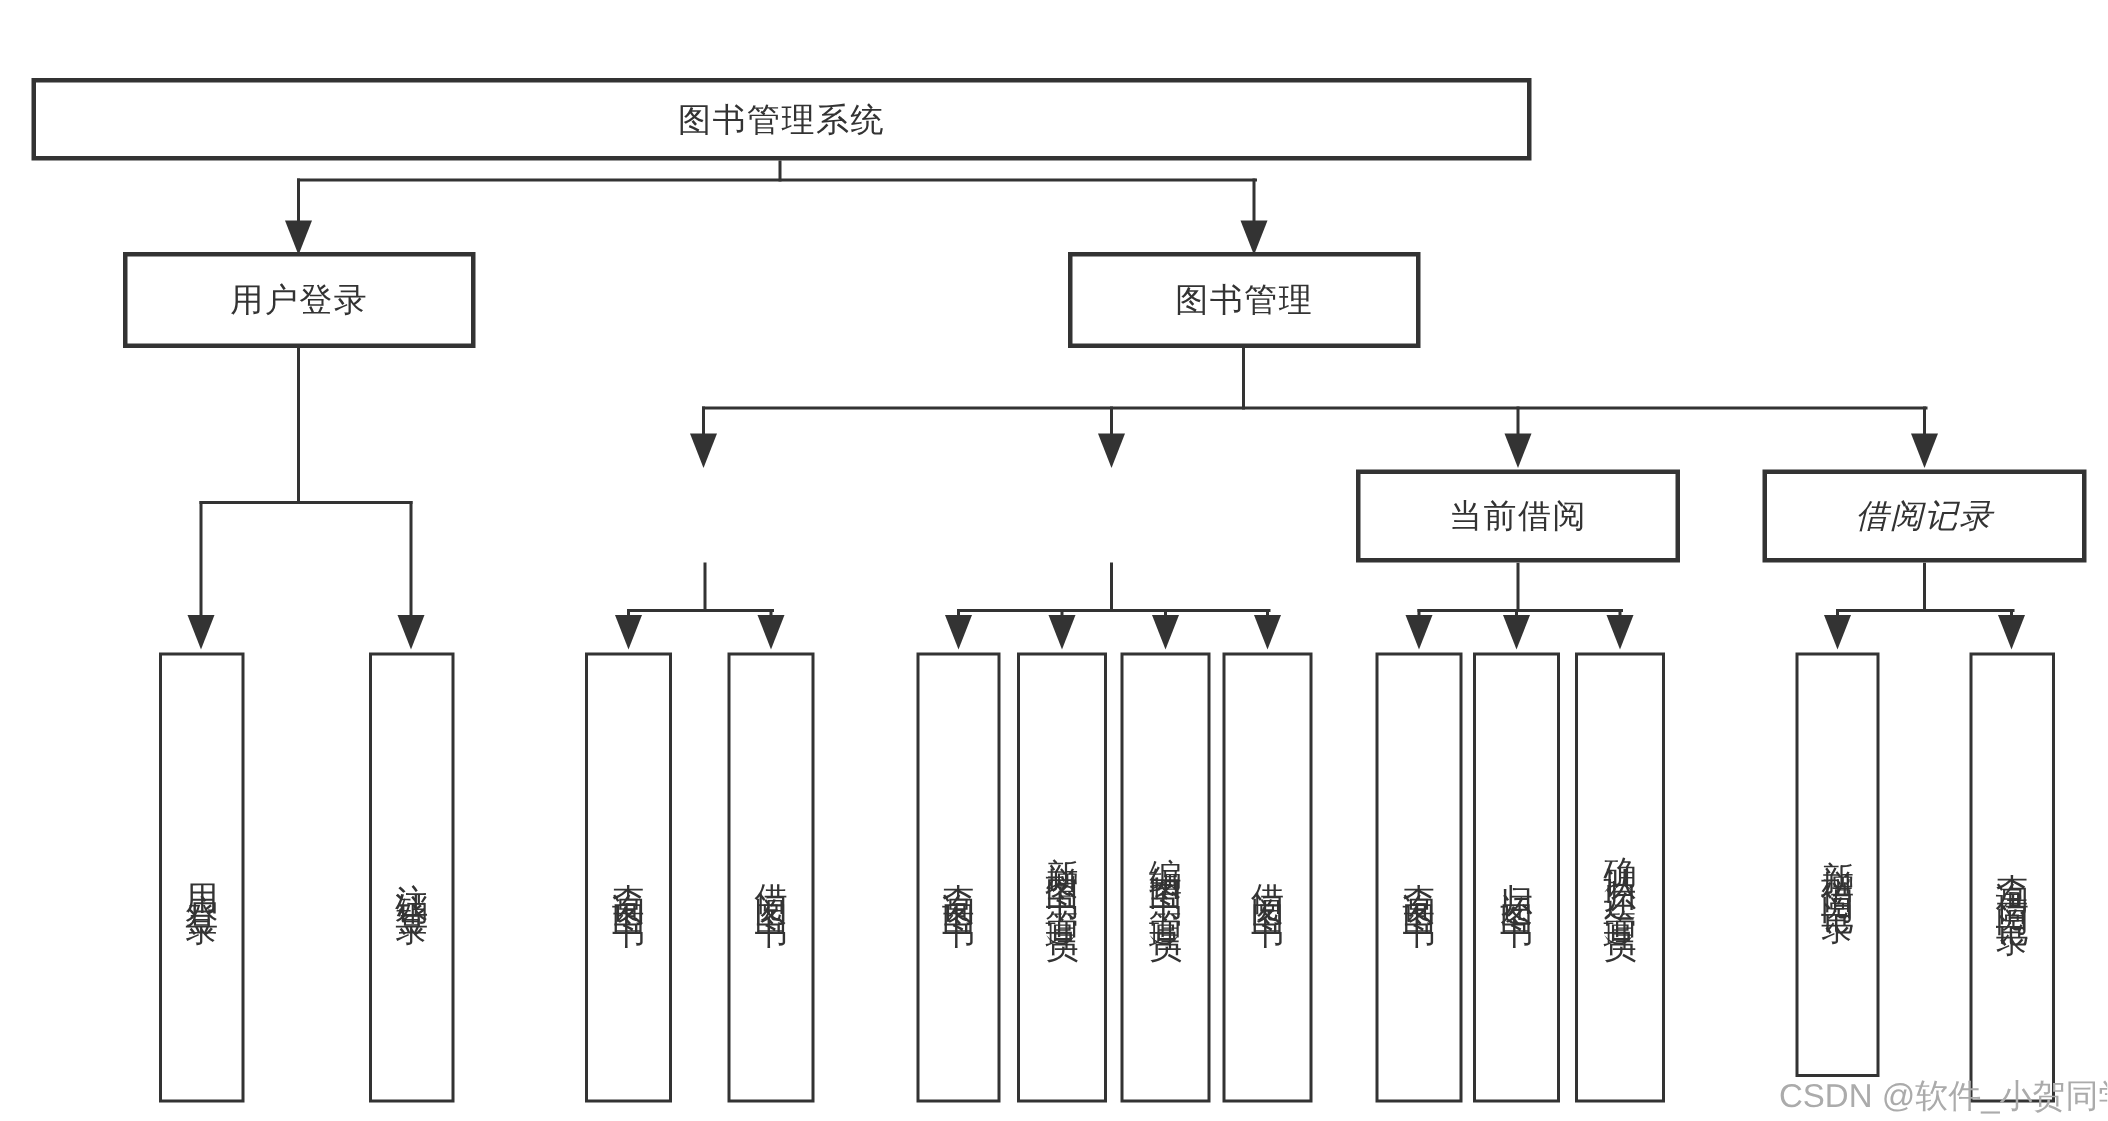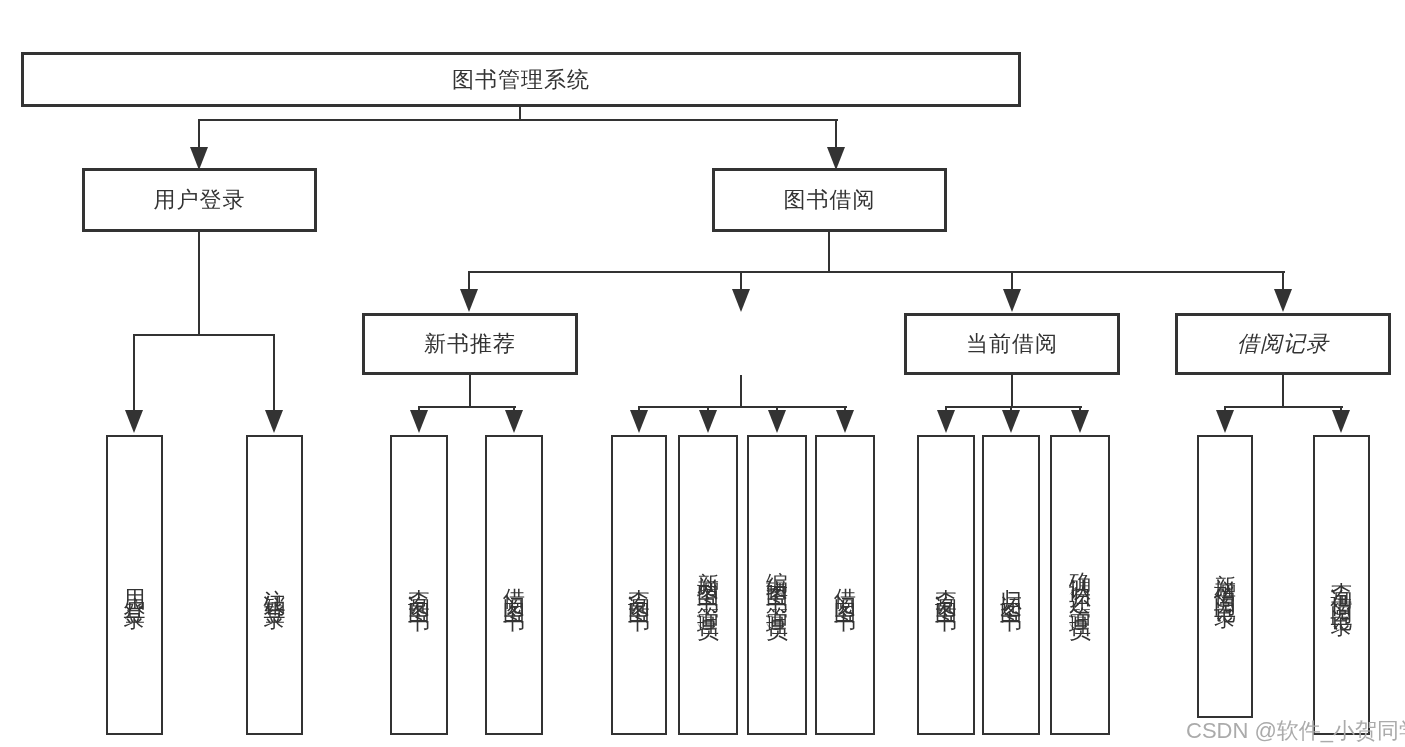--- a/index.html
+++ b/index.html
@@ -62,41 +62,40 @@
   <div class="box" style="left:21px;top:15px;width:1000px;height:55px;margin-top:37px;">图书管理系统</div>
 
   <div class="vline" style="left:519px;top:70px;height:51px;"></div>
   <div class="hline" style="left:198px;top:119px;width:640px;"></div>
   <div class="vline" style="left:198px;top:119px;height:30px;"></div>
   <div class="arrow" style="left:190px;top:147px;"></div>
   <div class="vline" style="left:835px;top:119px;height:30px;"></div>
   <div class="arrow" style="left:827px;top:147px;"></div>
 
   <div class="box" style="left:82px;top:168px;width:235px;height:64px;">用户登录</div>
-  <div class="box" style="left:712px;top:168px;width:235px;height:64px;">图书借阅</div>
+  <div class="box" style="left:712px;top:168px;width:235px;height:64px;">图书管理</div>
 
   <div class="vline" style="left:198px;top:232px;height:104px;"></div>
   <div class="hline" style="left:133px;top:334px;width:142px;"></div>
   <div class="vline" style="left:133px;top:334px;height:80px;"></div>
   <div class="arrow" style="left:125px;top:410px;"></div>
   <div class="vline" style="left:273px;top:334px;height:80px;"></div>
   <div class="arrow" style="left:265px;top:410px;"></div>
 
   <div class="vline" style="left:828px;top:232px;height:41px;"></div>
   <div class="hline" style="left:468px;top:271px;width:817px;"></div>
   <div class="vline" style="left:468px;top:271px;height:22px;"></div>
   <div class="arrow" style="left:460px;top:289px;"></div>
   <div class="vline" style="left:740px;top:271px;height:22px;"></div>
   <div class="arrow" style="left:732px;top:289px;"></div>
   <div class="vline" style="left:1011px;top:271px;height:22px;"></div>
   <div class="arrow" style="left:1003px;top:289px;"></div>
   <div class="vline" style="left:1282px;top:271px;height:22px;"></div>
   <div class="arrow" style="left:1274px;top:289px;"></div>
 
-  <div class="box" style="left:362px;top:313px;width:216px;height:62px;">新书推荐</div>
   <div class="box" style="left:904px;top:313px;width:216px;height:62px;">当前借阅</div>
   <div class="box" style="left:1175px;top:313px;width:216px;height:62px;font-style:italic;">借阅记录</div>
 
   <div class="vline" style="left:469px;top:375px;height:33px;"></div>
   <div class="hline" style="left:418px;top:406px;width:98px;"></div>
   <div class="vline" style="left:418px;top:406px;height:8px;"></div>
   <div class="arrow" style="left:410px;top:410px;"></div>
   <div class="vline" style="left:513px;top:406px;height:8px;"></div>
   <div class="arrow" style="left:505px;top:410px;"></div>
 

